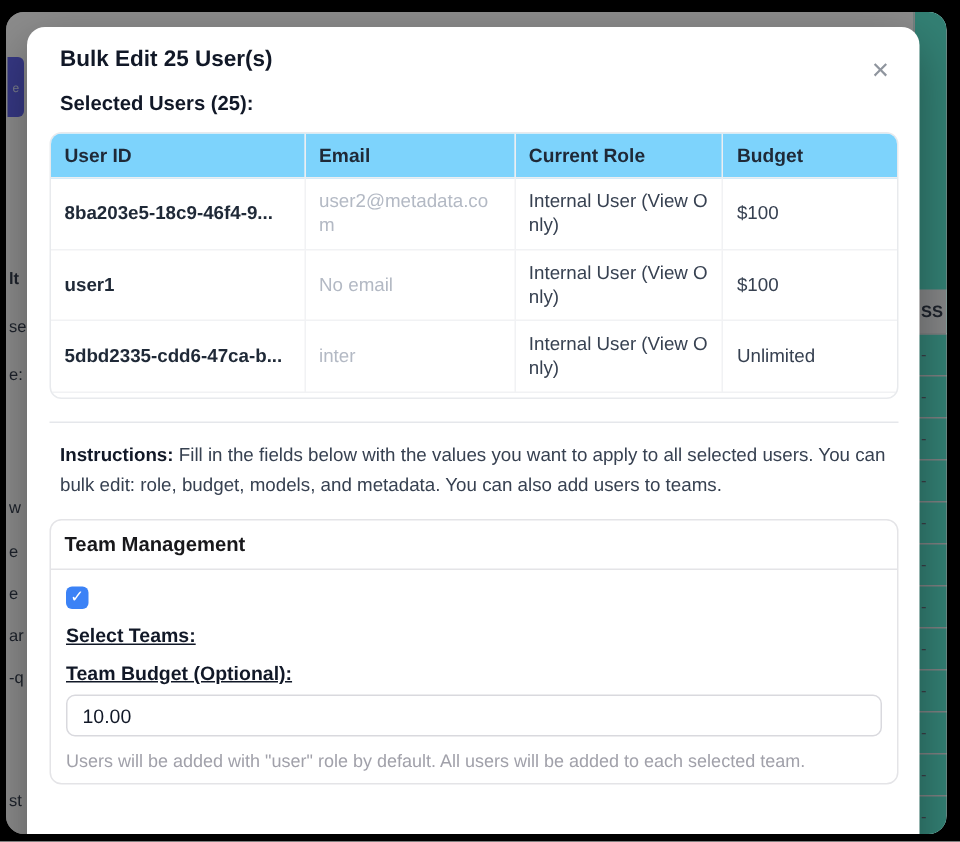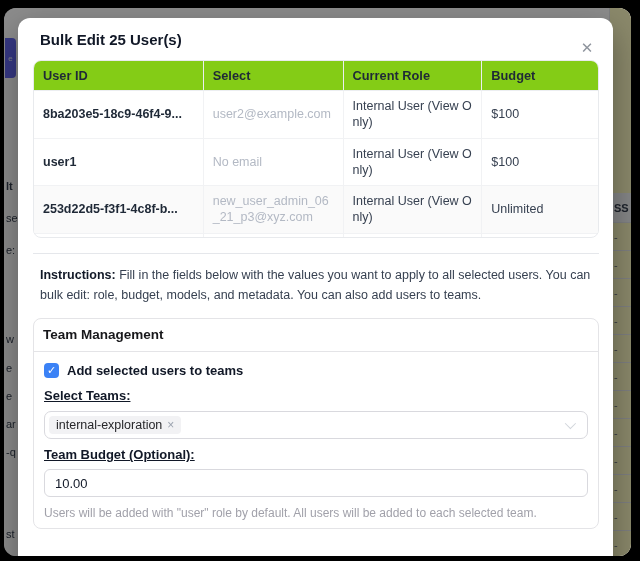--- a/index.html
+++ b/index.html
@@ -19,21 +19,21 @@
     position:absolute; left:1px; top:30px; width:11px; height:40px;
     background:#6366f1; border-radius:0 4px 4px 0; z-index:1;
     color:#e0e7ff; font-size:8px; display:flex; align-items:center; justify-content:center;
   }
   .bg-left-frags { position:absolute; left:0; top:0; width:14px; height:100%; z-index:1; }
   .bg-left-frags .frag {
     position:absolute; left:2px; font-size:11px; color:#374151; white-space:nowrap;
   }
   .bg-left-frags .frag.b { font-weight:700; }
   .bg-strip {
-    position:absolute; right:0; top:0; width:22px; height:100%; background:#fef9c3; z-index:1;
+    position:absolute; right:0; top:0; width:22px; height:100%; background:#5eead4; z-index:1;
     border-left:1px solid #e5e7eb;
   }
   .strip-header {
     position:absolute; top:185px; left:0; right:0; height:30px;
     background:#f3f4f6; border-bottom:1px solid #e5e7eb;
     font-size:11px; font-weight:700; color:#374151;
     display:flex; align-items:center; padding-left:4px;
   }
   .strip-rows { position:absolute; top:215px; left:0; right:0; }
   .strip-row {
@@ -60,21 +60,21 @@
   }
   
   .table-wrap {
     margin:12px 2px 0 3px; height:178px; overflow:hidden;
     border:1px solid #e8eaed; border-radius:8px;
   }
   table.users { width:100%; border-collapse:collapse; table-layout:fixed; }
   table.users col.c1 { width:30%; } table.users col.c2 { width:24.8%; }
   table.users col.c3 { width:24.6%; } table.users col.c4 { width:20.6%; }
   table.users th {
-    background:#84cc16; text-align:left; font-size:12.8px; font-weight:700; color:#1f2937;
+    background:#7dd3fc; text-align:left; font-size:12.8px; font-weight:700; color:#1f2937;
     padding:7px 9px; border-bottom:1px solid #eceef1; border-right:1px solid #eceef1;
   }
   table.users th:last-child, table.users td:last-child { border-right:none; }
   table.users td {
     font-size:12.5px; color:#374151; padding:7px 9px; vertical-align:middle;
     border-bottom:1px solid #f1f2f4; border-right:1px solid #f1f2f4;
     word-break:break-all; line-height:1.3;
   }
   table.users tr.striped td { background:#fafafa; }
   table.users td[data-name="cell-user-id"] { font-weight:700; color:#1f2937; word-break:normal; white-space:nowrap; overflow:hidden; }
@@ -159,86 +159,73 @@
         <div class="strip-row" data-name="background-table-cell">-</div>
       </div>
   </div>
 
   <div class="overlay" data-name="modal-backdrop"></div>
 
   <div class="modal" data-name="bulk-edit-modal">
     <div class="modal-title" data-name="modal-title">Bulk Edit 25 User(s)</div>
     <div class="close-btn" data-name="close-icon">✕</div>
 
+    <div class="selected-label" data-name="selected-users-label">Selected Users (25):</div>
 
     <div class="table-wrap" data-name="selected-users-table">
       <table class="users">
         <colgroup>
             <col class="c1">
             <col class="c2">
             <col class="c3">
             <col class="c4">
           </colgroup>
         <thead>
           <tr data-name="users-table-header-row">
               <th data-name="column-header">User ID</th>
-              <th data-name="column-header">Select</th>
+              <th data-name="column-header">Email</th>
               <th data-name="column-header">Current Role</th>
               <th data-name="column-header">Budget</th>
             </tr>
         </thead>
         <tbody data-name="users-table-body">
             <tr data-name="user-row">
               <td data-name="cell-user-id">8ba203e5-18c9-46f4-9...</td>
-              <td data-name="cell-email">user2@example.com</td>
+              <td data-name="cell-email">user2@metadata.com</td>
               <td data-name="cell-role">Internal User (View Only)</td>
               <td data-name="cell-budget">$100</td>
             </tr>
             <tr data-name="user-row">
               <td data-name="cell-user-id">user1</td>
               <td data-name="cell-email">No email</td>
               <td data-name="cell-role">Internal User (View Only)</td>
               <td data-name="cell-budget">$100</td>
             </tr>
-            <tr data-name="user-row" class="striped">
-              <td data-name="cell-user-id">253d22d5-f3f1-4c8f-b...</td>
-              <td data-name="cell-email">new_user_admin_06_21_p3@xyz.com</td>
-              <td data-name="cell-role">Internal User (View Only)</td>
-              <td data-name="cell-budget">Unlimited</td>
-            </tr>
             <tr data-name="user-row">
               <td data-name="cell-user-id">5dbd2335-cdd6-47ca-b...</td>
               <td data-name="cell-email">inter</td>
               <td data-name="cell-role">Internal User (View Only)</td>
               <td data-name="cell-budget">Unlimited</td>
             </tr>
           </tbody>
       </table>
     </div>
 
     <hr class="divider" data-name="section-divider">
 
     <p class="instructions" data-name="instructions-text"><b data-name="instructions-label">Instructions:</b><span data-name="instructions-body"> Fill in the fields below with the values you want to apply to all selected users. You can bulk edit: role, budget, models, and metadata. You can also add users to teams.</span></p>
 
     <div class="team-card" data-name="team-management-card">
       <div class="team-card-header" data-name="team-management-header">Team Management</div>
       <div class="team-card-body">
         <div class="checkbox-row">
           <div class="checkbox" data-name="add-users-checkbox" style="background: rgb(59, 130, 246);">✓</div>
-          <span class="checkbox-label" data-name="add-users-checkbox-label">Add selected users to teams</span>
         </div>
 
         <div class="field-label" data-name="select-teams-label">Select Teams:</div>
-        <div class="team-select" data-name="teams-multiselect">
-          <span class="team-tag" data-name="selected-team-tag">
-            <span data-name="team-tag-label">internal-exploration</span>
-            <span class="rm" data-name="remove-tag-icon">×</span>
-          </span>
-          <span class="chevron" data-name="chevron-down-icon"></span>
-        </div>
 
         <div class="field-label" data-name="team-budget-label">Team Budget (Optional):</div>
         <input class="budget-input" type="text" data-name="team-budget-input" value="10.00" style="">
 
         <div class="note" data-name="role-note-text">Users will be added with "user" role by default. All users will be added to each selected team.</div>
       </div>
     </div>
   </div>
 </div>
 

